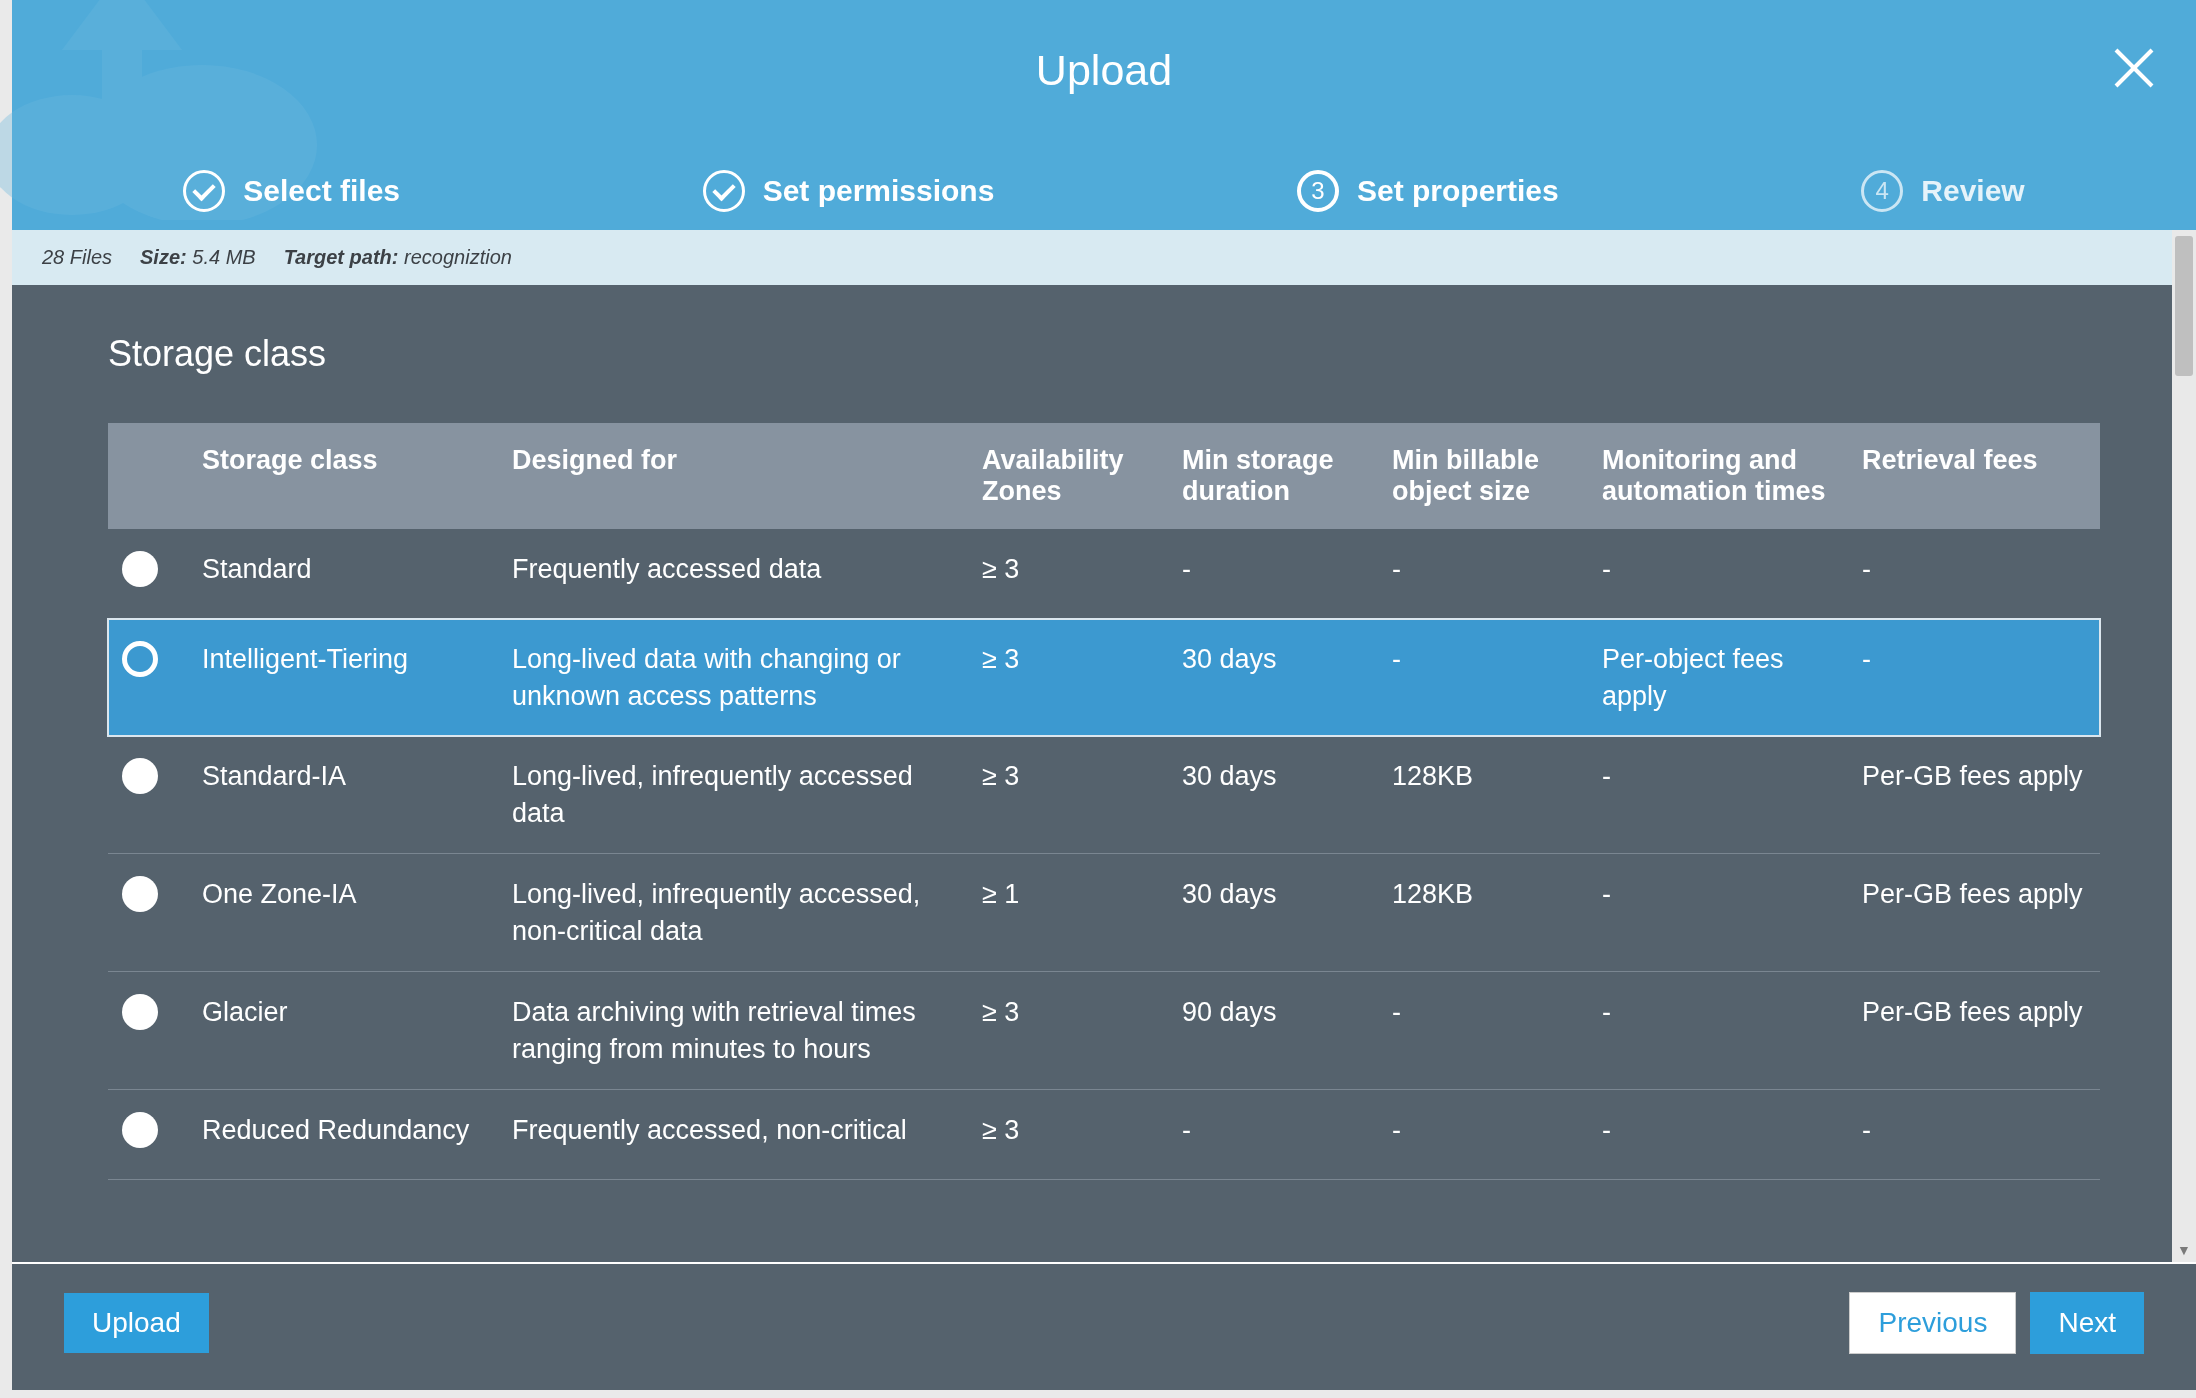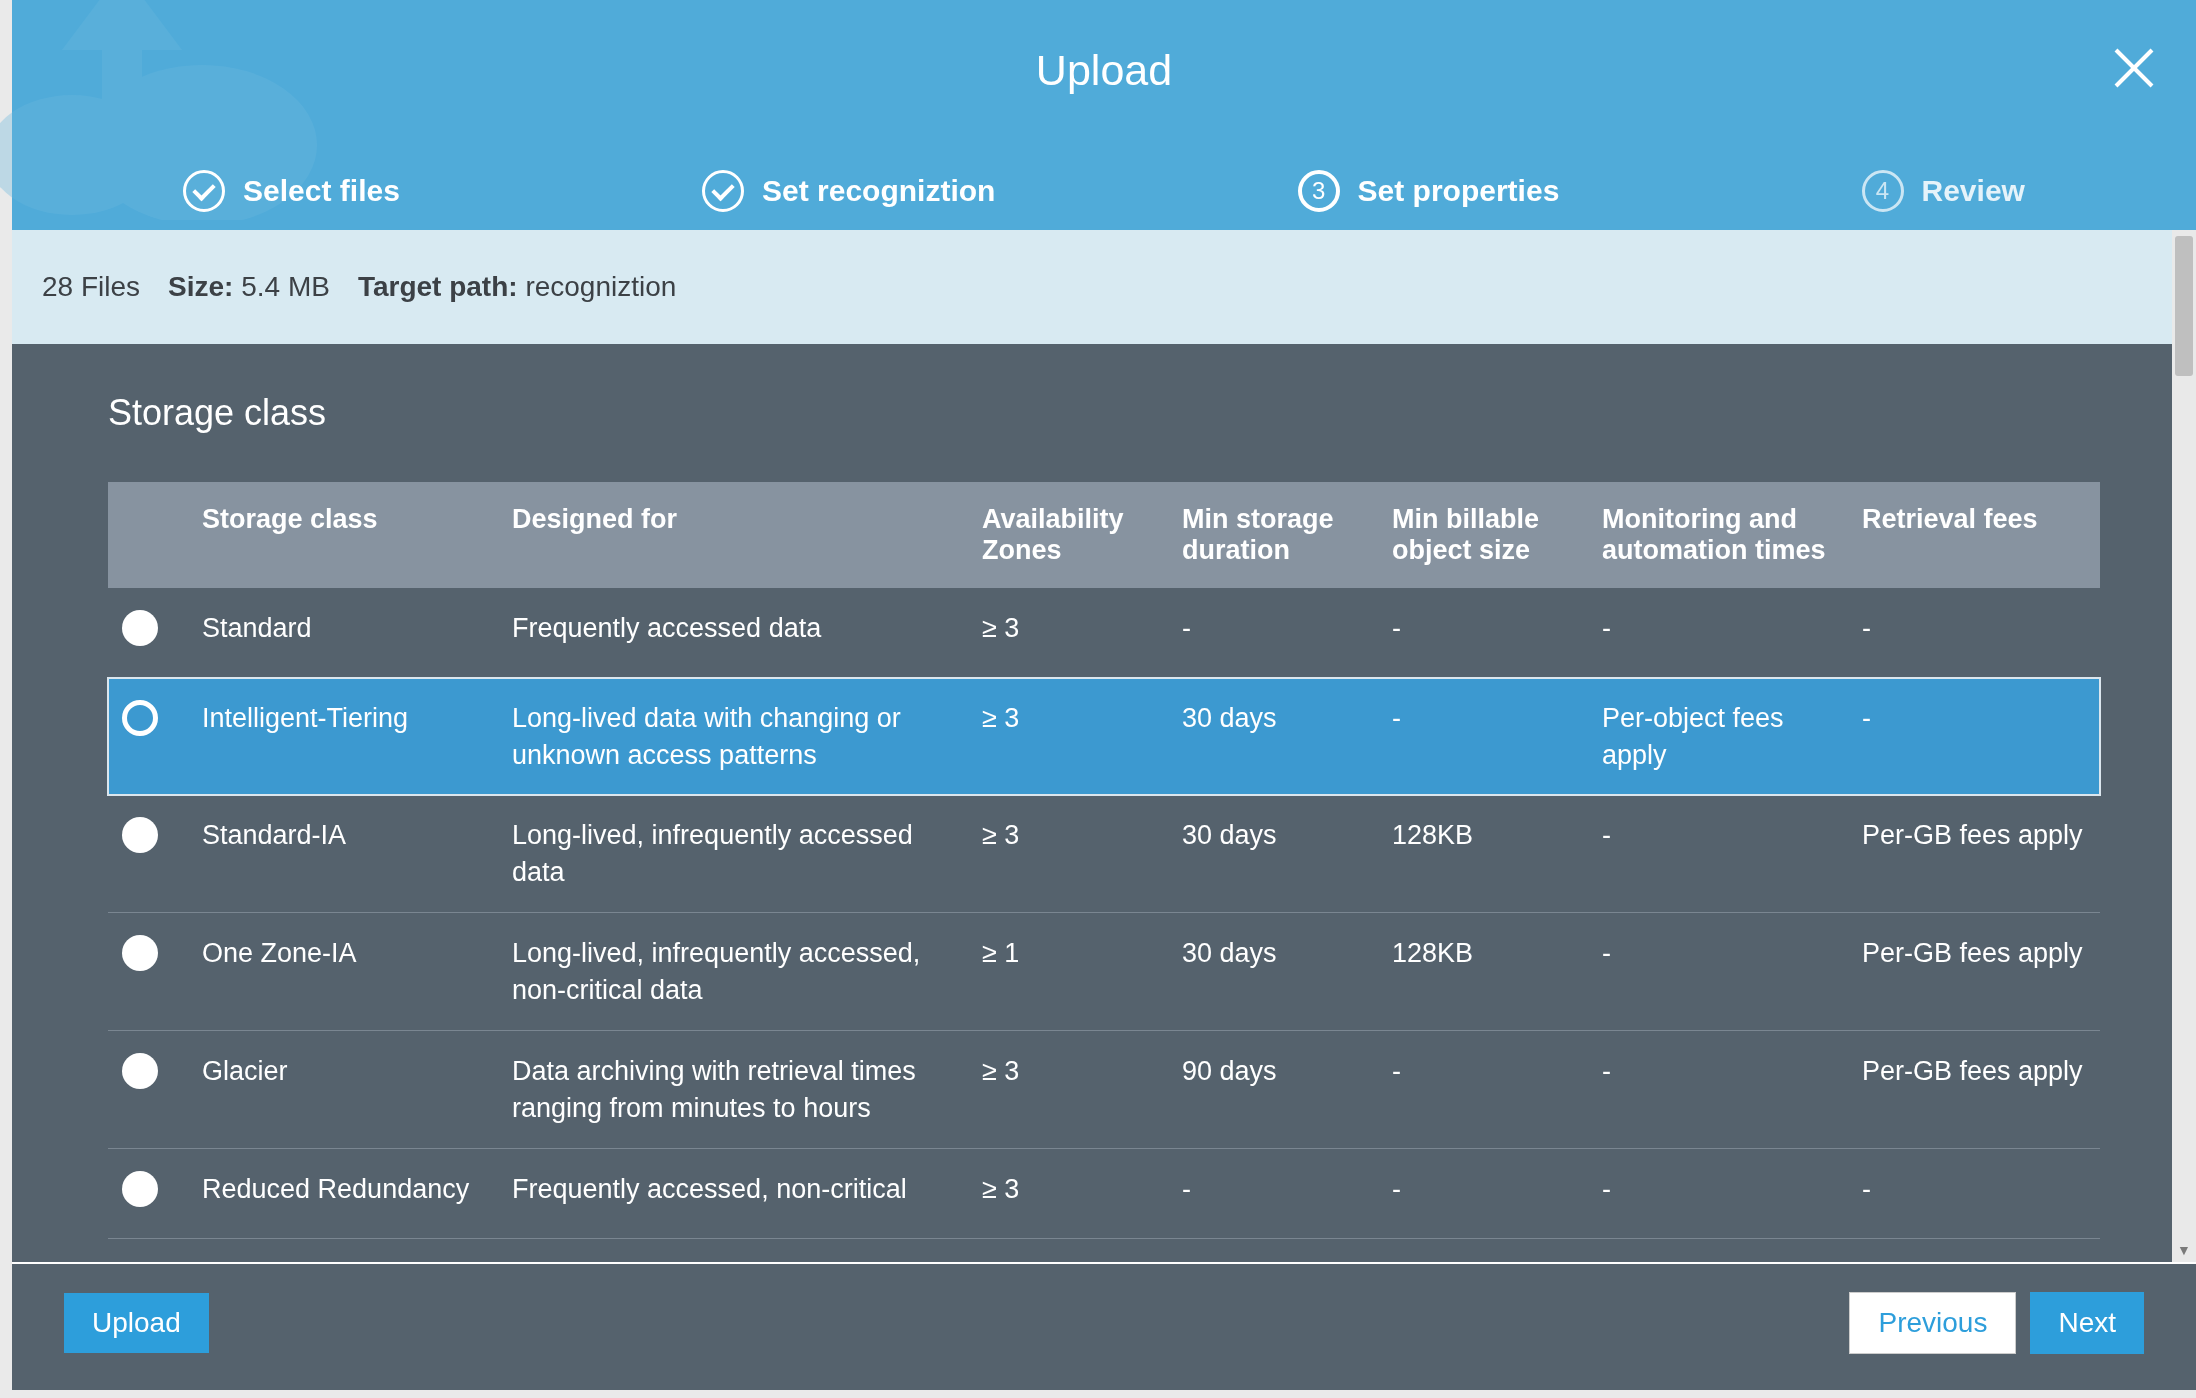--- a/index.html
+++ b/index.html
@@ -104,24 +104,25 @@
   .body-wrap {
     flex: 1 1 auto;
     overflow: hidden;
     position: relative;
     background: #55626d;
   }
 
   .info-bar {
     background: #d8eaf2;
     color: #3c4146;
-    font-size: 28px;
-    padding: 41px 30px;
+    font-size: 20px;
+    padding: 16px 30px;
     display: flex;
     gap: 28px;
+    font-style: italic;
   }
   .info-bar .strong { font-weight: 700; }
   .info-bar .normal { font-weight: 400; }
 
   .content {
     padding: 48px 96px 0 96px;
     color: #fff;
   }
   .section-title {
     font-size: 36px;
@@ -277,21 +278,21 @@
       <div class="step">
         <div class="step-circle">
             <span class="step-check"></span>
           </div>
         <span class="step-label">Select files</span>
       </div>
       <div class="step">
         <div class="step-circle">
             <span class="step-check"></span>
           </div>
-        <span class="step-label">Set recogniztion</span>
+        <span class="step-label">Set permissions</span>
       </div>
       <div class="step step-active">
         <div class="step-circle">
             <span class="step-num">3</span>
           </div>
         <span class="step-label">Set properties</span>
       </div>
       <div class="step step-pending">
         <div class="step-circle">
             <span class="step-num">4</span>

